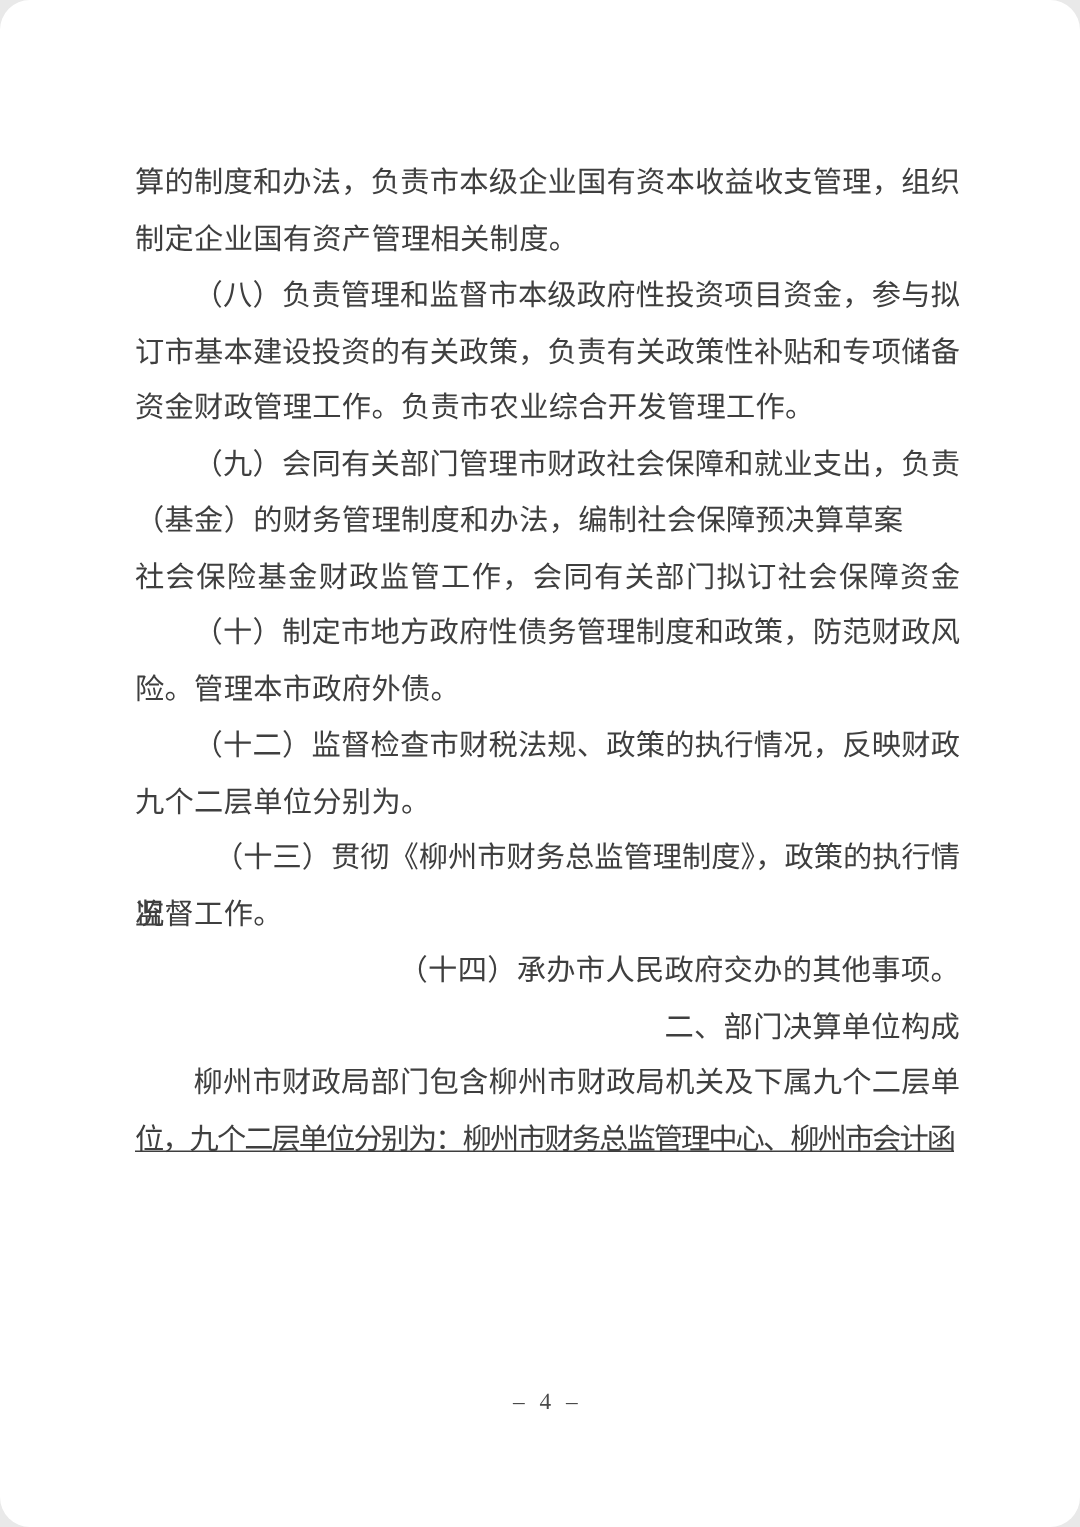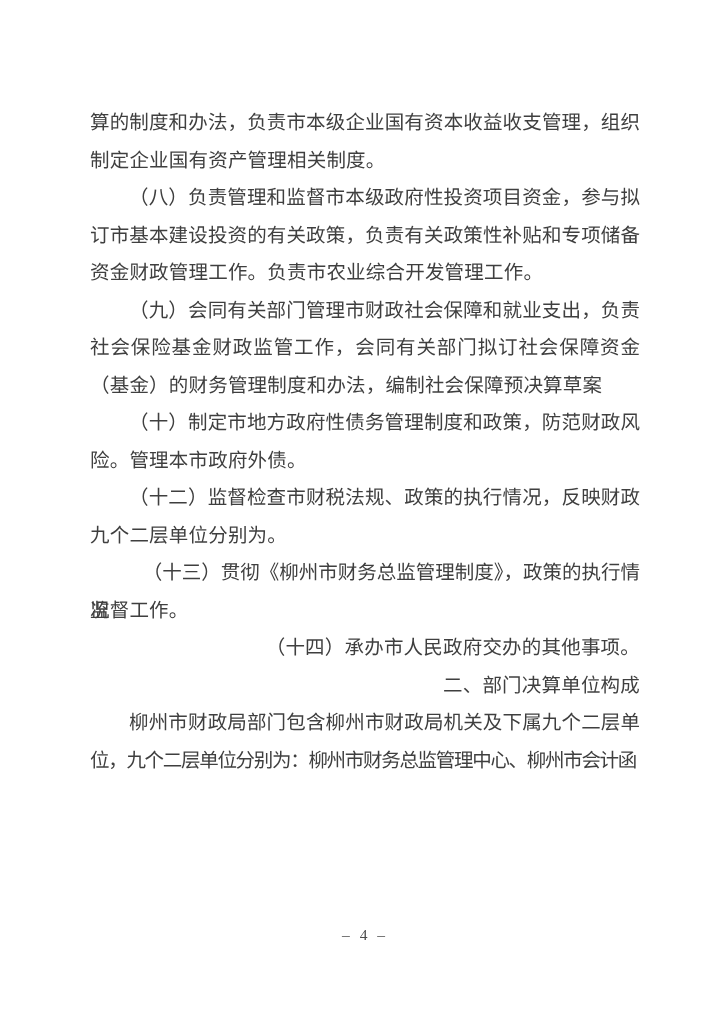--- a/index.html
+++ b/index.html
@@ -9,20 +9,21 @@
   }
   .page {
     position: relative;
     width: 720px;
     height: 1018px;
     margin: 0 auto;
     background: #ffffff;
     font-family: "Liberation Serif", "DejaVu Serif", serif;
     color: #3f3f3f;
     overflow: hidden;
+    border-radius: 20px;
   }
   .content {
     position: absolute;
     left: 90px;
     top: 104px;
     width: 550px;
   }
   .paragraph {
     margin: 0;
     padding: 0;
@@ -42,20 +43,21 @@
   }
   .line.indent {
     text-indent: 2em;
     text-align: right;
   }
   .line.squeeze {
     white-space: nowrap;
     letter-spacing: -1.3px;
     text-align: right;
     text-align-last: left;
+    text-decoration: underline;
   }
   .footer {
     position: absolute;
     left: 90px;
     top: 924px;
     width: 550px;
     text-align: center;
     font-size: 15.5px;
     line-height: 22px;
     letter-spacing: 3px;
@@ -71,22 +73,22 @@
         <div class="line justify">算的制度和办法，负责市本级企业国有资本收益收支管理，组织</div>
         <div class="line">制定企业国有资产管理相关制度。</div>
       </div>
       <div class="paragraph">
         <div class="line justify indent">（八）负责管理和监督市本级政府性投资项目资金，参与拟</div>
         <div class="line justify">订市基本建设投资的有关政策，负责有关政策性补贴和专项储备</div>
         <div class="line">资金财政管理工作。负责市农业综合开发管理工作。</div>
       </div>
       <div class="paragraph">
         <div class="line justify indent">（九）会同有关部门管理市财政社会保障和就业支出，负责</div>
+        <div class="line">（基金）的财务管理制度和办法，编制社会保障预决算草案</div>
         <div class="line justify">社会保险基金财政监管工作，会同有关部门拟订社会保障资金</div>
-        <div class="line">（基金）的财务管理制度和办法，编制社会保障预决算草案</div>
       </div>
       <div class="paragraph">
         <div class="line justify indent">（十）制定市地方政府性债务管理制度和政策，防范财政风</div>
         <div class="line">险。管理本市政府外债。</div>
       </div>
       <div class="paragraph">
         <div class="line justify indent">（十二）监督检查市财税法规、政策的执行情况，反映财政</div>
         <div class="line">九个二层单位分别为。</div>
       </div>
       <div class="paragraph">

